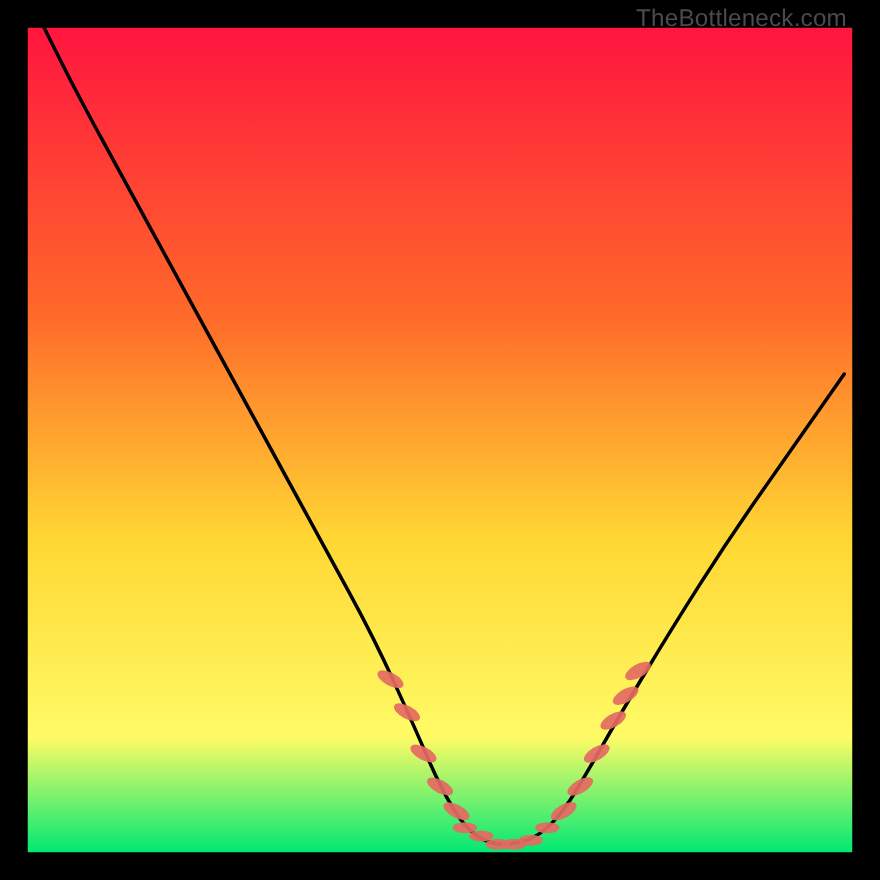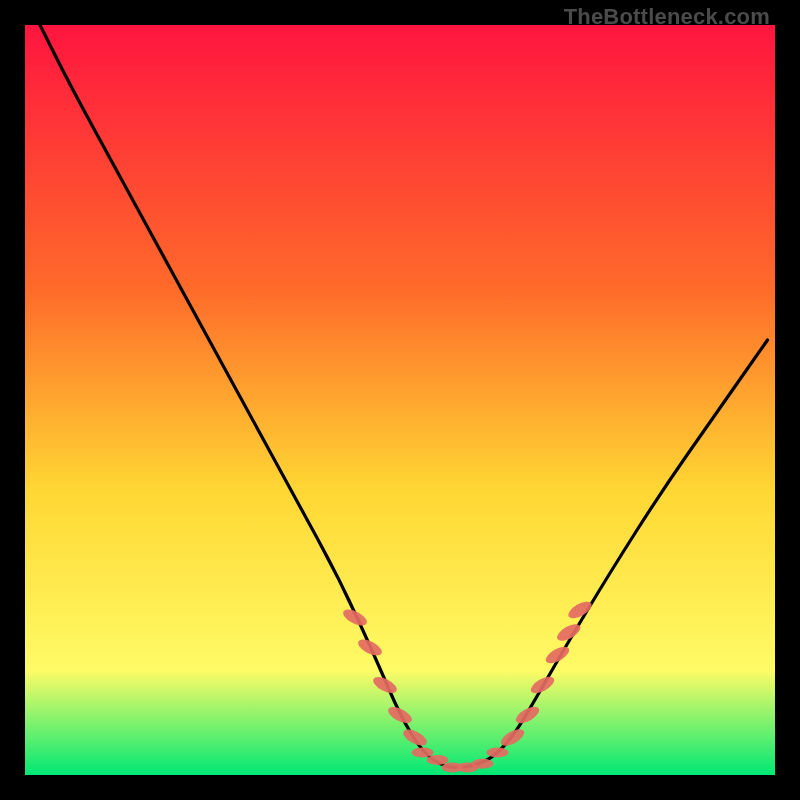--- a/index.html
+++ b/index.html
@@ -25,21 +25,21 @@
     top: 0;
     width: 750px;
     height: 750px;
   }
   .watermark {
     position: absolute;
     top: 4px;
     right: 30px;
     color: #4b4b4b;
     font-size: 22px;
-    font-weight: 700;
+    font-weight: 400;
     letter-spacing: 0.2px;
     user-select: none;
   }
   svg { display: block; }
 </style>
 </head>
 <body>
 
 <div class="watermark">TheBottleneck.com</div>
 

